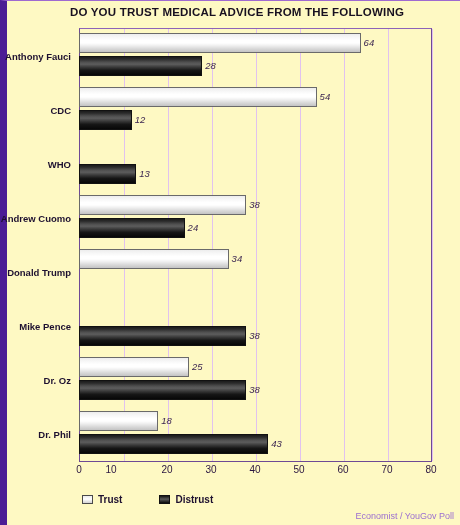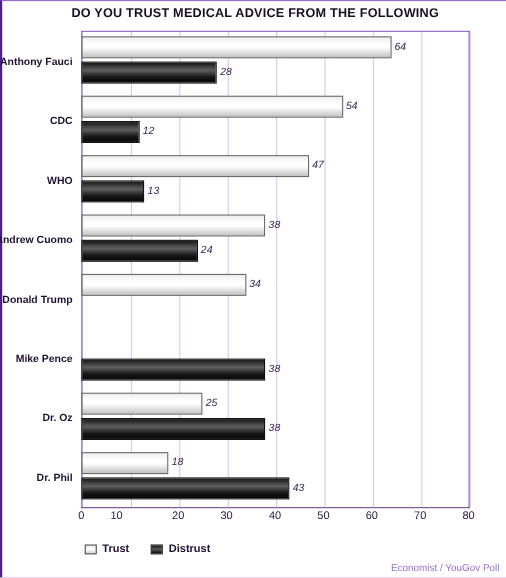--- a/index.html
+++ b/index.html
@@ -10,23 +10,23 @@
     width: 460px;
     height: 525px;
     background: #c189f7;
     font-family: "Liberation Sans", sans-serif;
     overflow: hidden;
     position: relative;
   }
   #chart-root {
     position: absolute;
     inset: 0;
-    background: #ffffff;
+    background: #fef9c3;
     border-top: 1px solid #9f6ad0;
-    border-left: 2px solid #4c1d95;
+    border-left: 7px solid #4c1d95;
     box-sizing: border-box;
   }
 
   
   #chart-title {
     position: absolute;
     top: 5px;
     left: 0;
     width: 460px;
     text-align: center;
@@ -149,21 +149,21 @@
     white-space: nowrap;
   }
 
   
   #legend {
     position: absolute;
     left: 75px;
     top: 493px;
     display: flex;
     align-items: center;
-    gap: 20px;
+    gap: 37px;
   }
   .legend-item {
     display: flex;
     align-items: center;
     gap: 5px;
   }
   .legend-swatch {
     width: 11px;
     height: 9px;
     border: 1px solid #4a4a4a;
@@ -239,24 +239,20 @@
         <div class="bar-wrap trust">
           <div class="bar trust" style="width: 237.6px;"></div>
           <span class="bar-value">54</span>
         </div>
         <div class="bar-wrap distrust">
           <div class="bar distrust" style="width: 52.8px;"></div>
           <span class="bar-value">12</span>
         </div>
       </div>
       <div class="cat-row">
-        <div class="bar-wrap trust">
-          <div class="bar trust" style="width: 206.8px;"></div>
-          <span class="bar-value">47</span>
-        </div>
         <div class="bar-wrap distrust">
           <div class="bar distrust" style="width: 57.2px;"></div>
           <span class="bar-value">13</span>
         </div>
       </div>
       <div class="cat-row">
         <div class="bar-wrap trust">
           <div class="bar trust" style="width: 167.2px;"></div>
           <span class="bar-value">38</span>
         </div>

